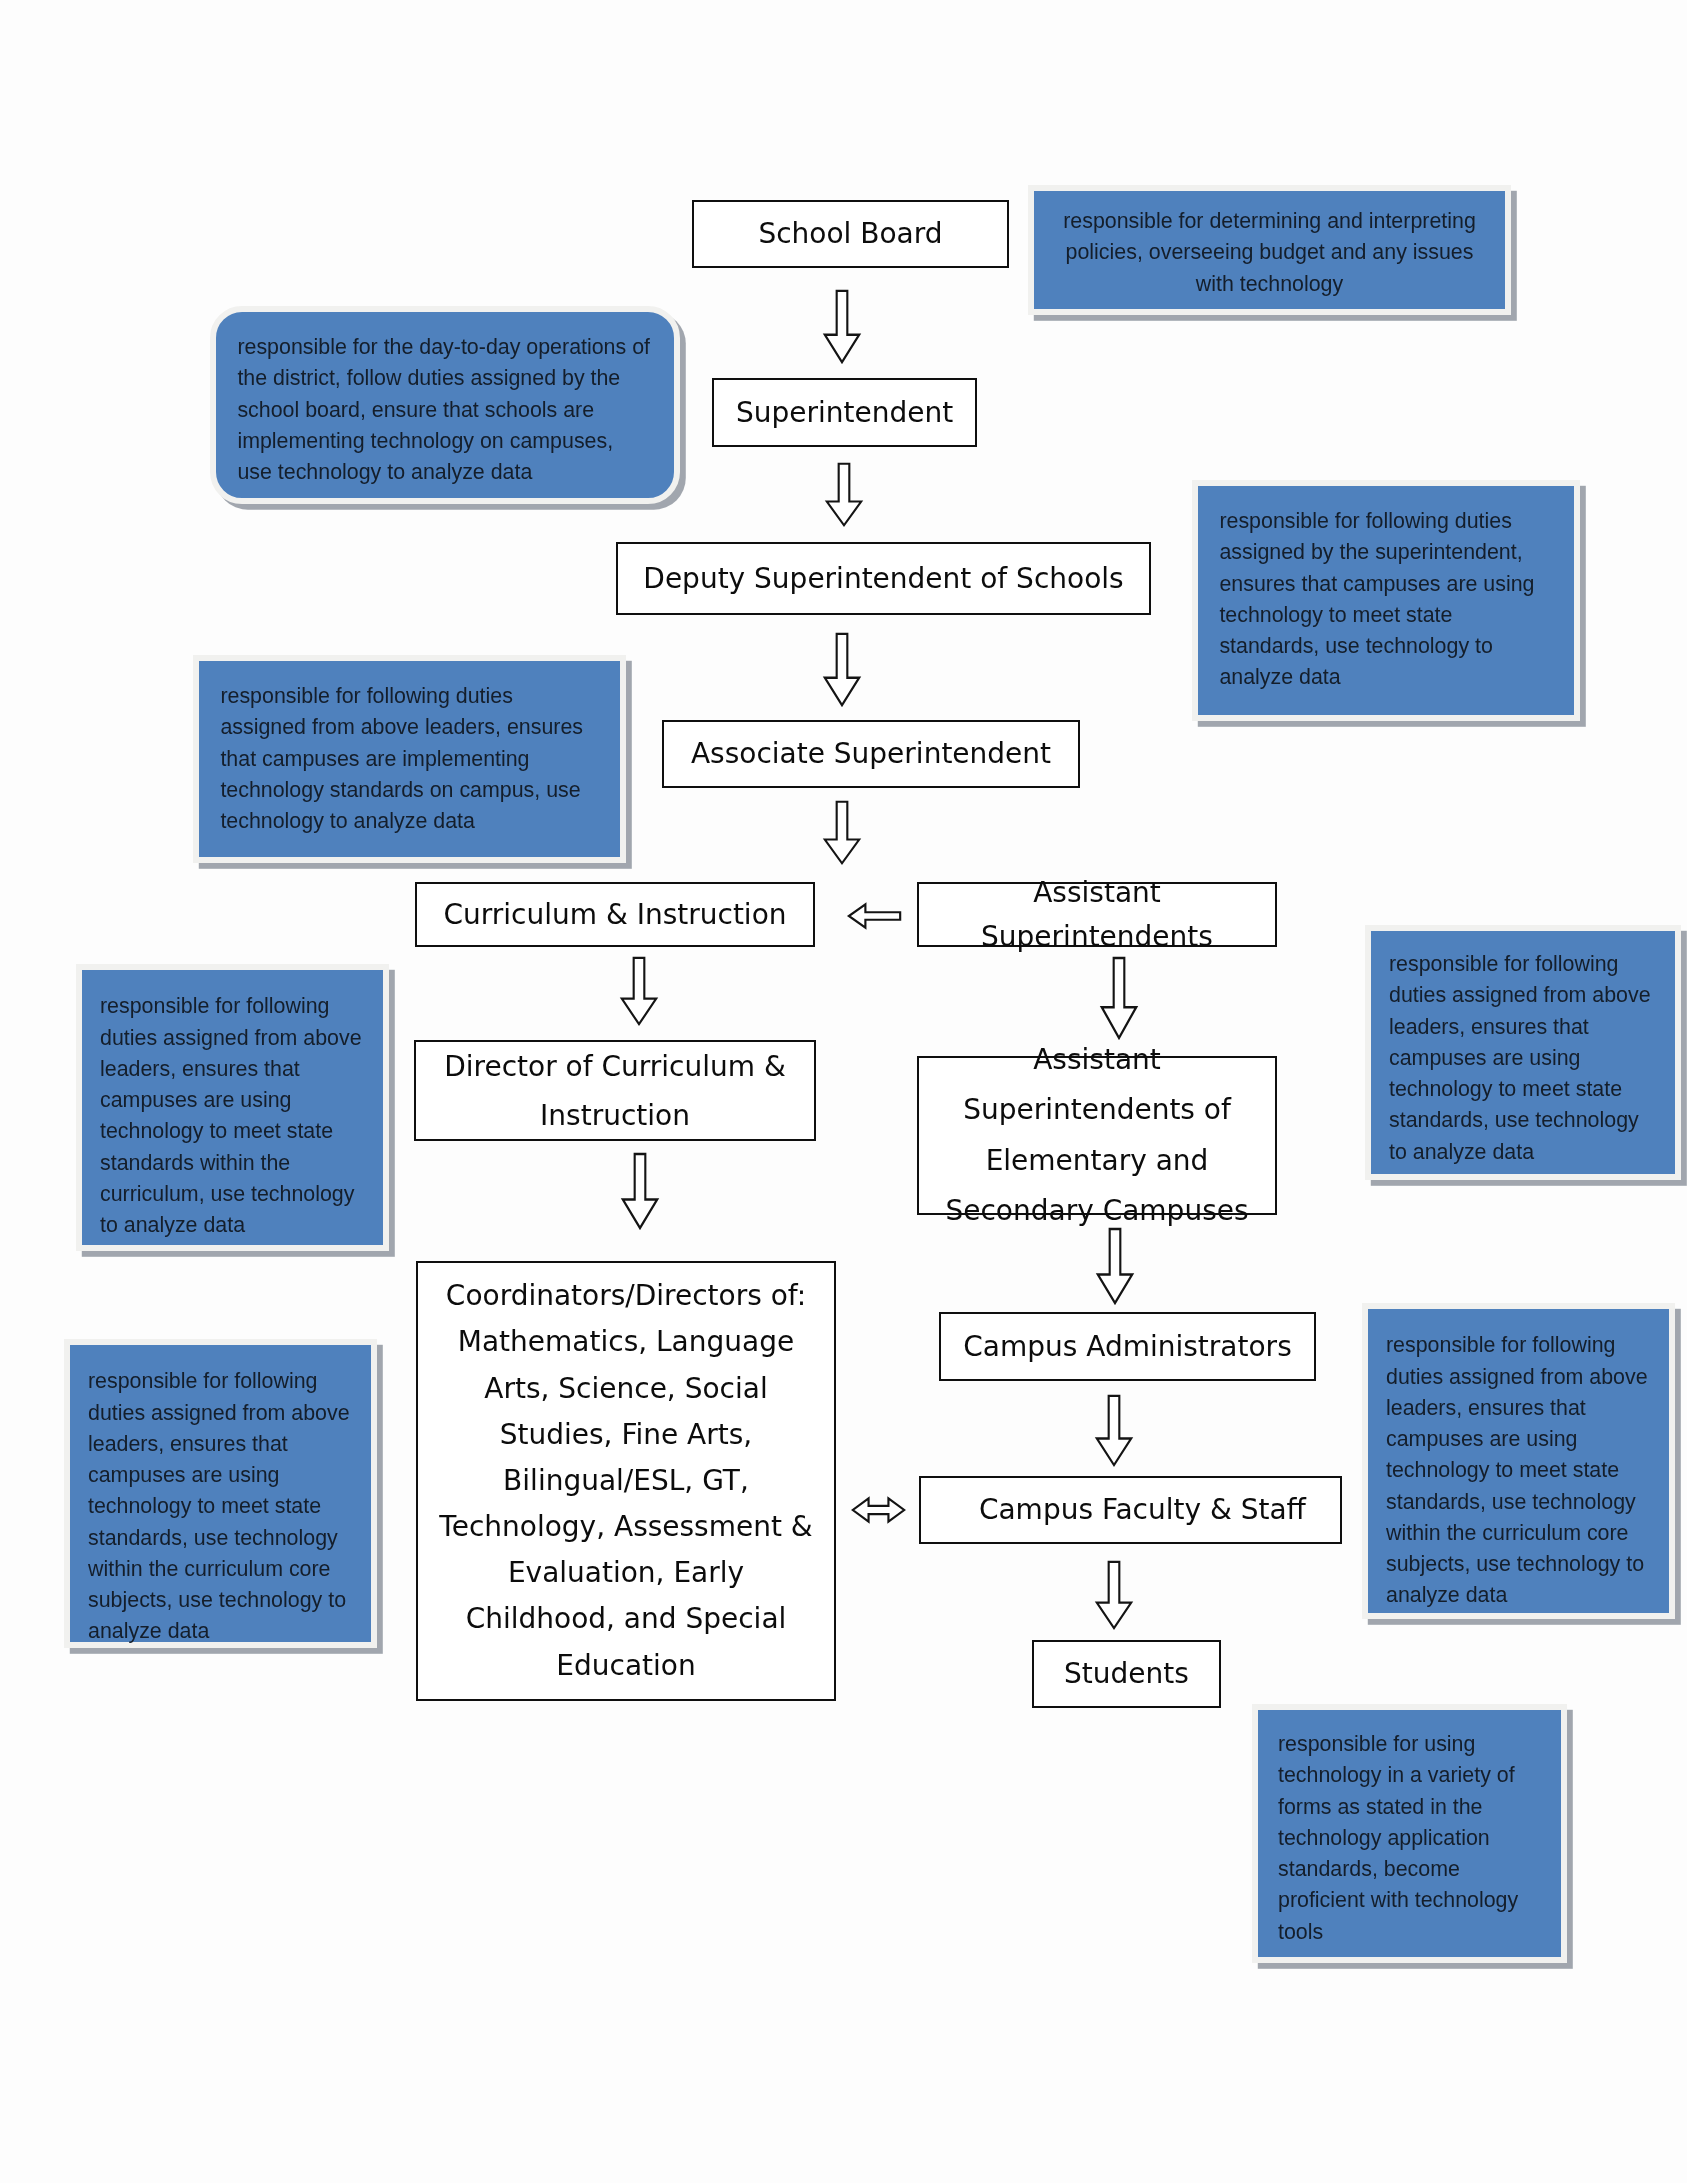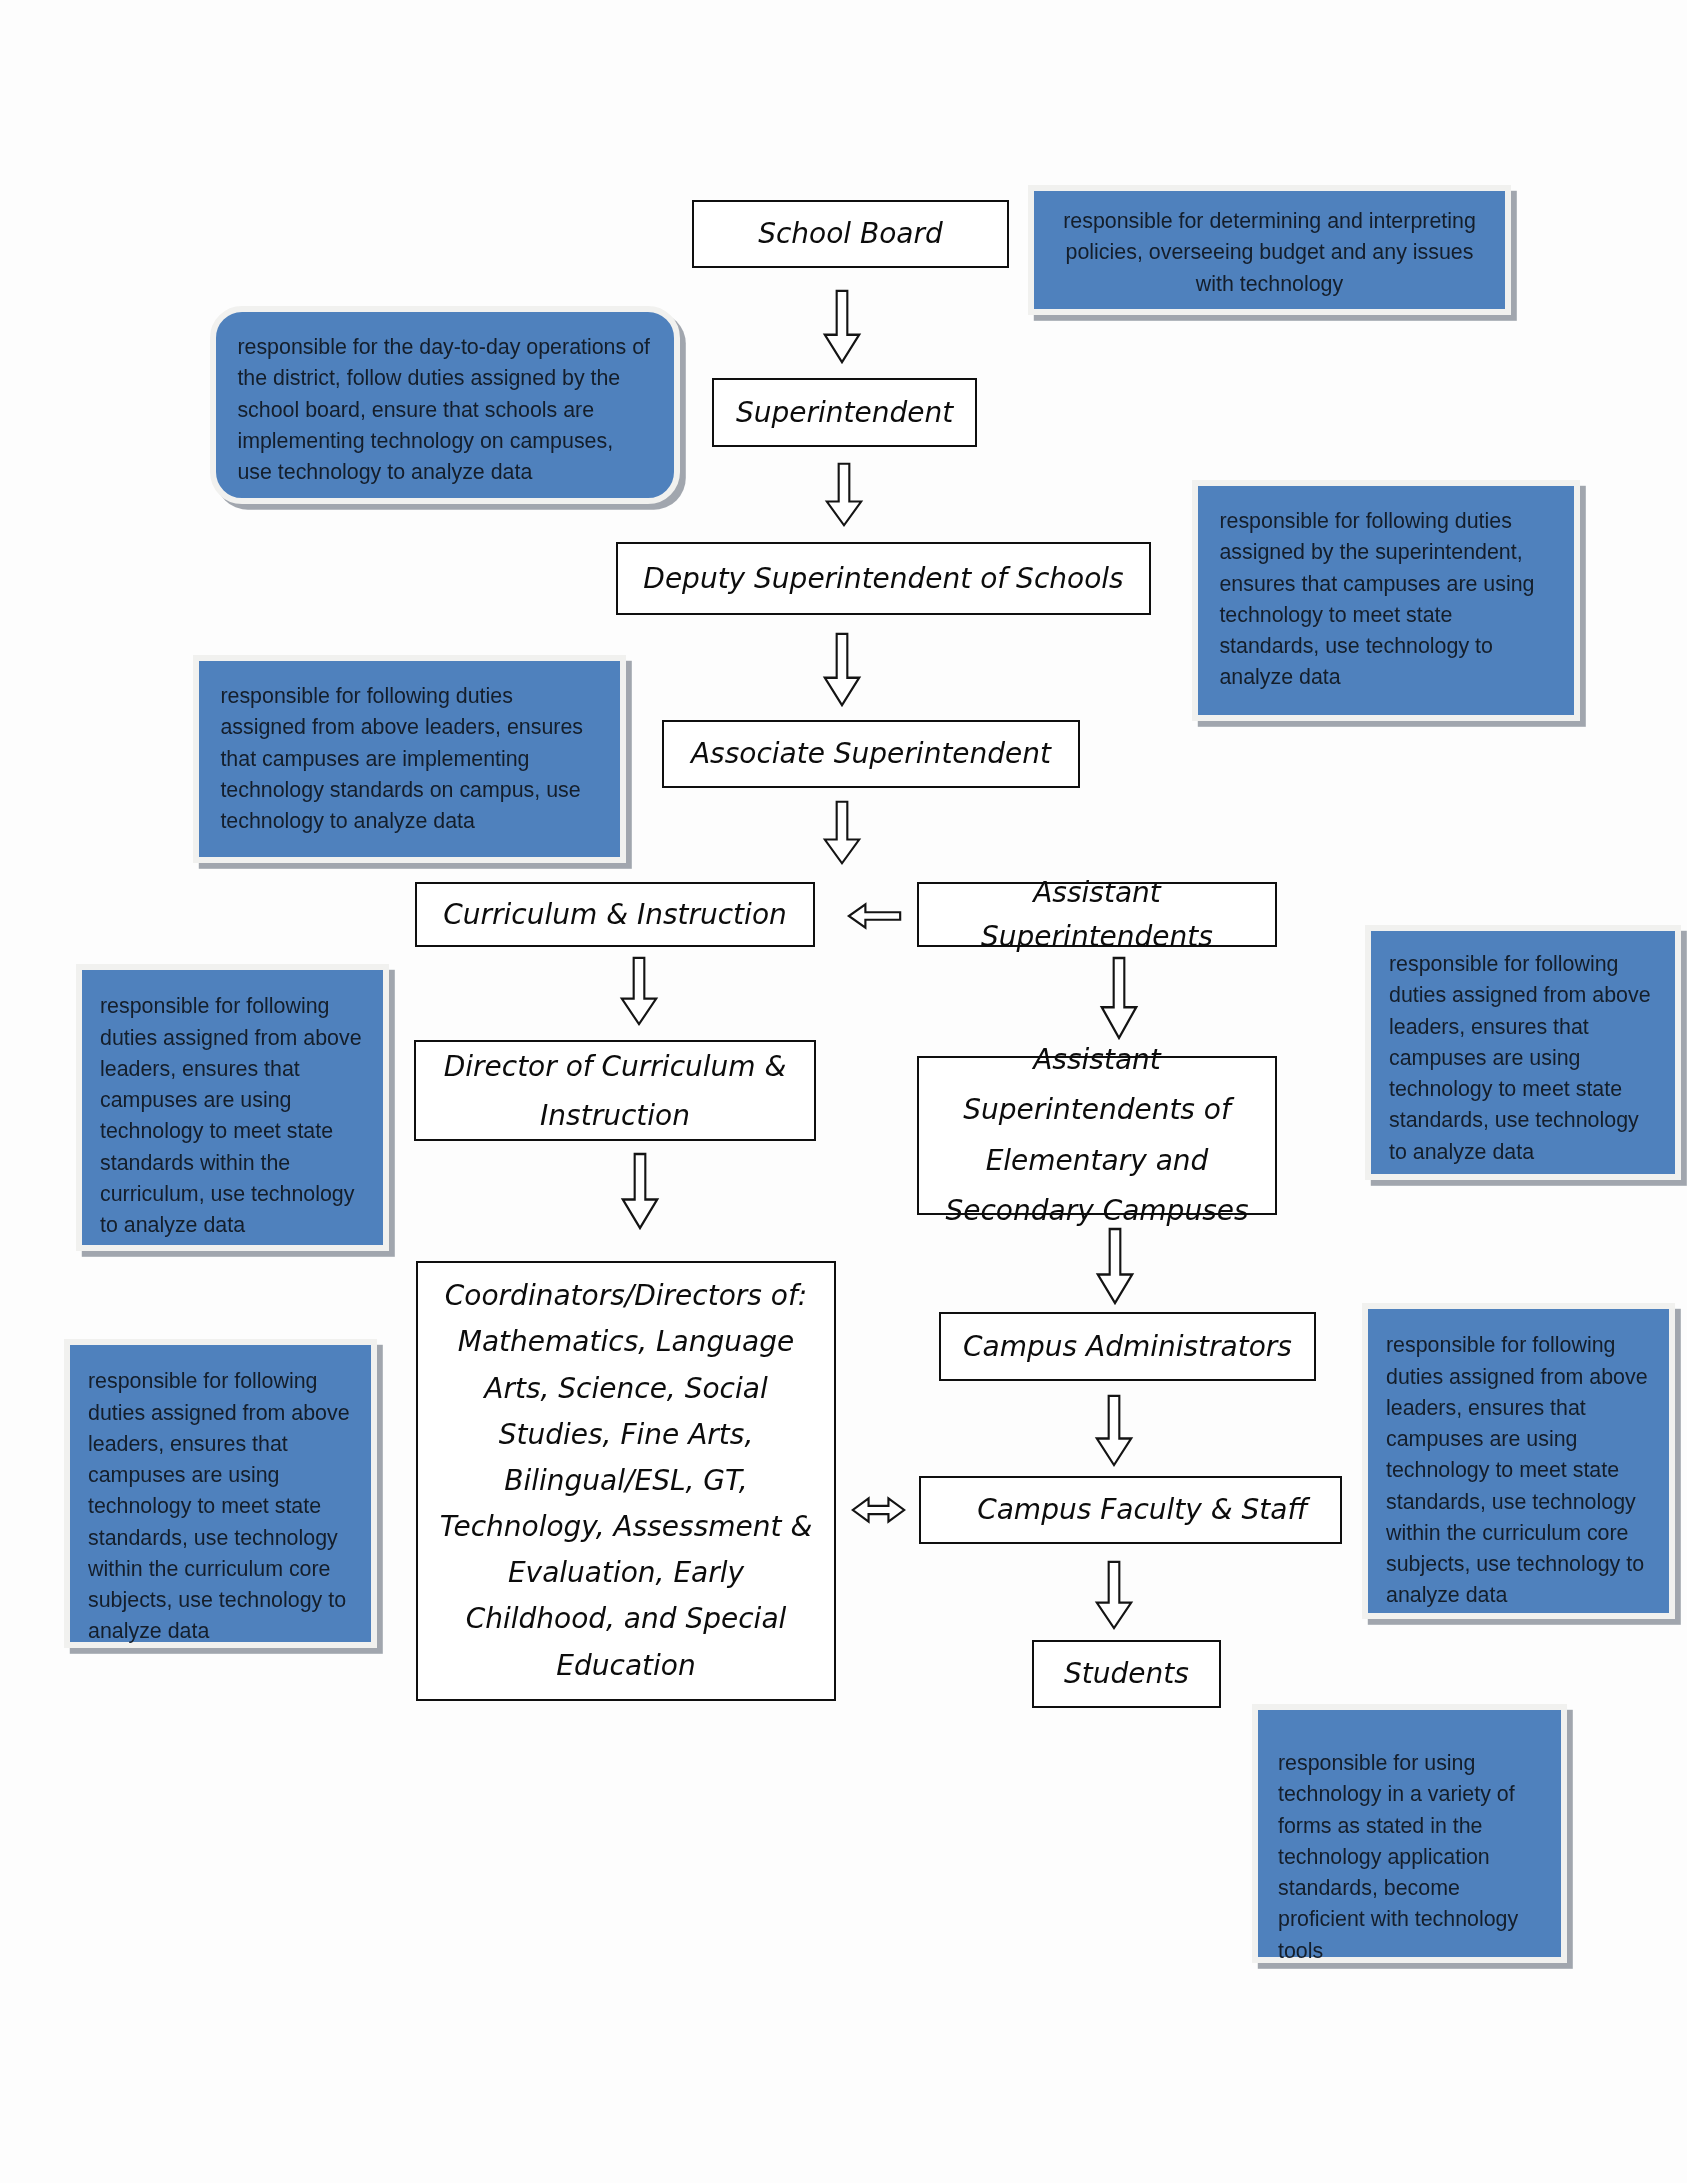--- a/index.html
+++ b/index.html
@@ -14,21 +14,20 @@
     box-sizing:border-box;
     background:#ffffff;
     border:2.5px solid #0f0f0f;
     display:flex;align-items:center;justify-content:center;
     text-align:center;
     font-family:"DejaVu Sans",sans-serif;
     font-size:28px;
     color:#0c0c0c;
     line-height:1.55;
     padding:3.3px 8.2px;
-    font-style:italic;
   }
   .note{
     position:absolute;
     box-sizing:border-box;
     background:#4f81bd;
     border:6.6px solid #f1f1ef;
     box-shadow:5.8px 5.8px 0 rgba(144,151,160,0.85);
     padding:20px 21.4px;
     font-family:"Liberation Sans",sans-serif;
     font-size:21.4px;
@@ -77,21 +76,21 @@
   <div class="note" style="left:193px;top:655px;width:433px;height:208px;">responsible for following duties assigned from above leaders, ensures that campuses are implementing technology standards on campus, use technology to analyze data</div>
 
   <div class="note" style="left:1365px;top:925px;width:316px;height:255px;padding:18px 18px;">responsible for following duties assigned from above leaders,  ensures that campuses are using technology to meet state standards, use technology to analyze data</div>
 
   <div class="note" style="left:76px;top:964px;width:313px;height:287px;padding:21.4px 18px;">responsible for following duties assigned from above leaders,  ensures that campuses are using technology to meet state standards within the curriculum, use technology to analyze data</div>
 
   <div class="note" style="left:64px;top:1339px;width:313px;height:309px;padding:21.4px 18px;">responsible for following duties assigned from above leaders,  ensures that campuses are using technology to meet state standards, use technology within the curriculum core subjects, use technology to analyze data</div>
 
   <div class="note" style="left:1362px;top:1303px;width:313px;height:316px;padding:21.4px 18px;">responsible for following duties assigned from above leaders,  ensures that campuses are using technology to meet state standards, use technology within the curriculum core subjects, use technology to analyze data</div>
 
-  <div class="note" style="left:1252px;top:1704px;width:315px;height:259px;padding:38px 20px;">responsible for using technology in a variety of forms as stated in the technology application standards, become proficient with technology tools</div>
+  <div class="note" style="left:1252px;top:1704px;width:315px;height:259px;padding:19px 20px;">responsible for using technology in a variety of forms as stated in the technology application standards, become proficient with technology tools</div>
 
   <svg class="arr" style="left:824px;top:290px;" width="36" height="73" viewBox="0 0 44 80" preserveAspectRatio="none">
     <path d="M15.5 1 H28.5 V49 H43 L22 79 L1 49 H15.5 Z"></path>
     </svg>
 
   <svg class="arr" style="left:826px;top:463px;" width="36" height="63" viewBox="0 0 44 80" preserveAspectRatio="none">
     <path d="M15.5 1 H28.5 V49 H43 L22 79 L1 49 H15.5 Z"></path>
     </svg>
 
   <svg class="arr" style="left:824px;top:633px;" width="36" height="73" viewBox="0 0 44 80" preserveAspectRatio="none">

